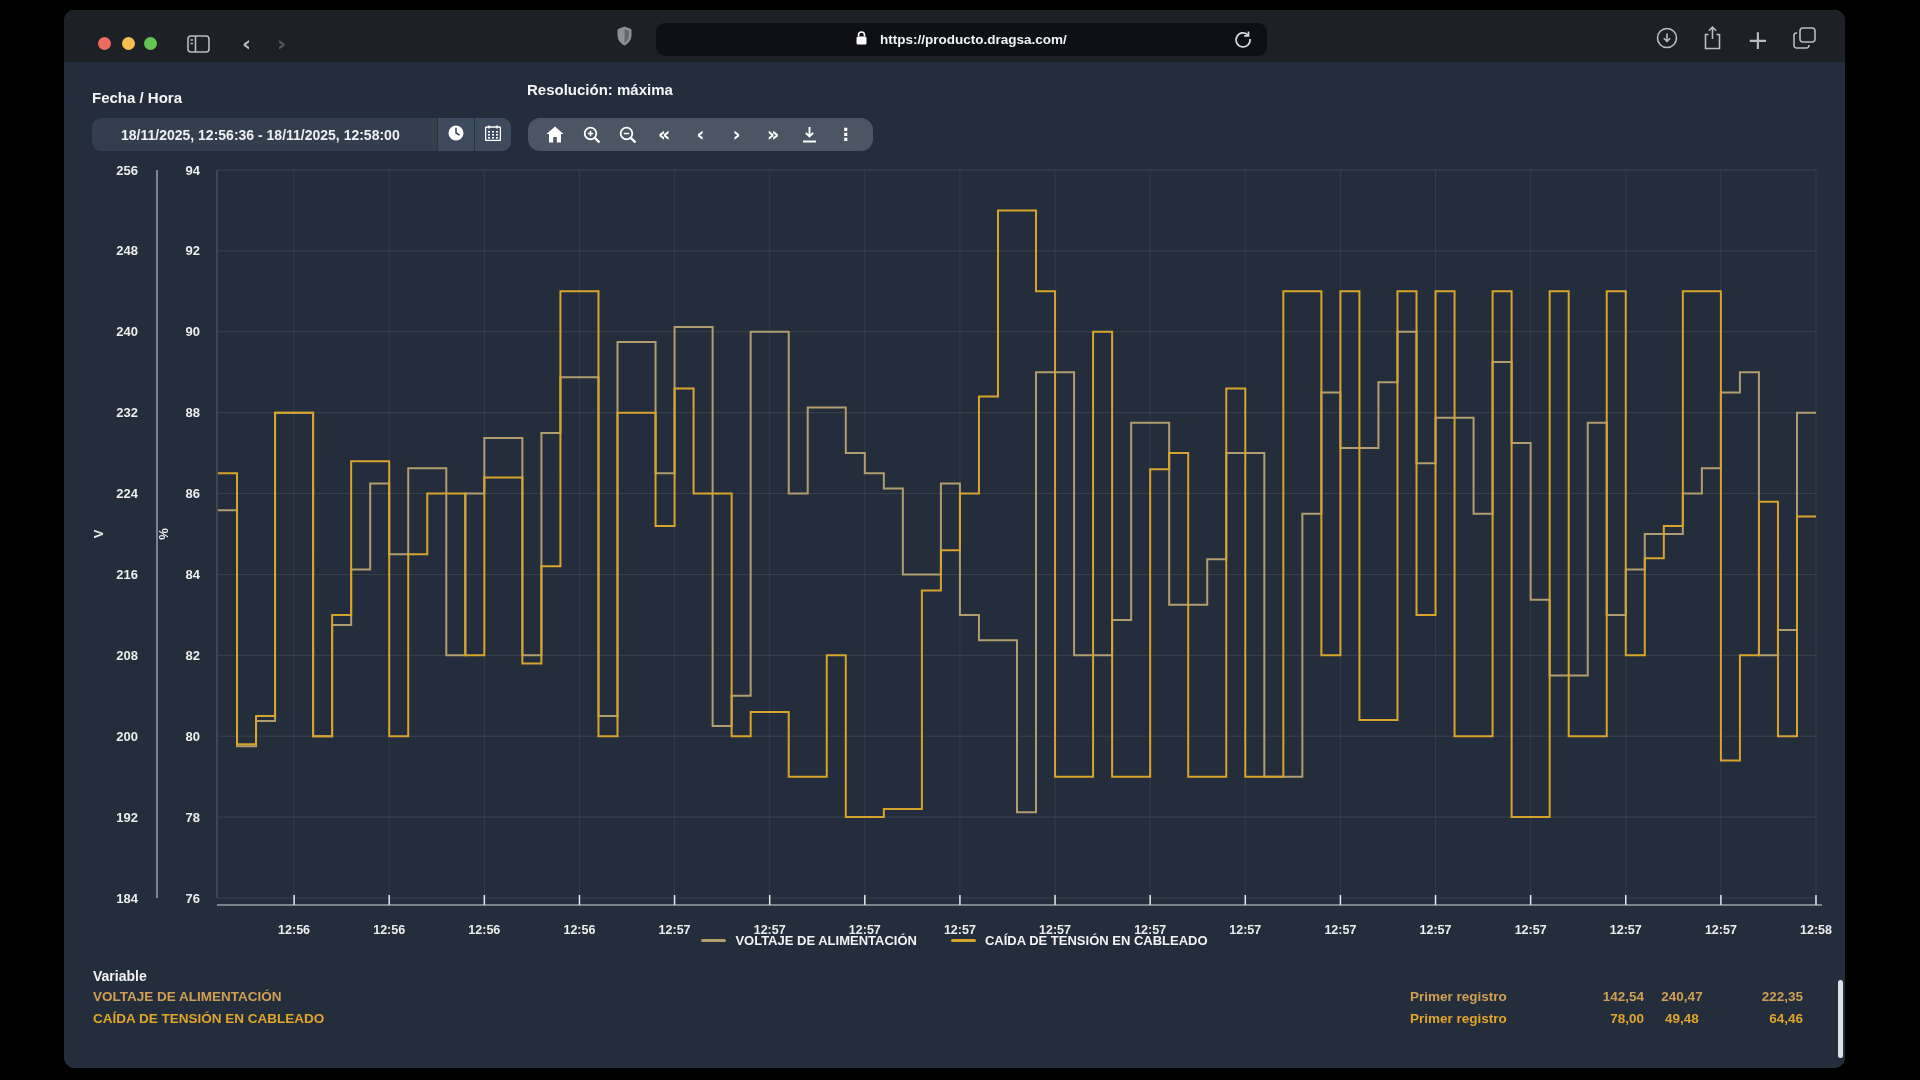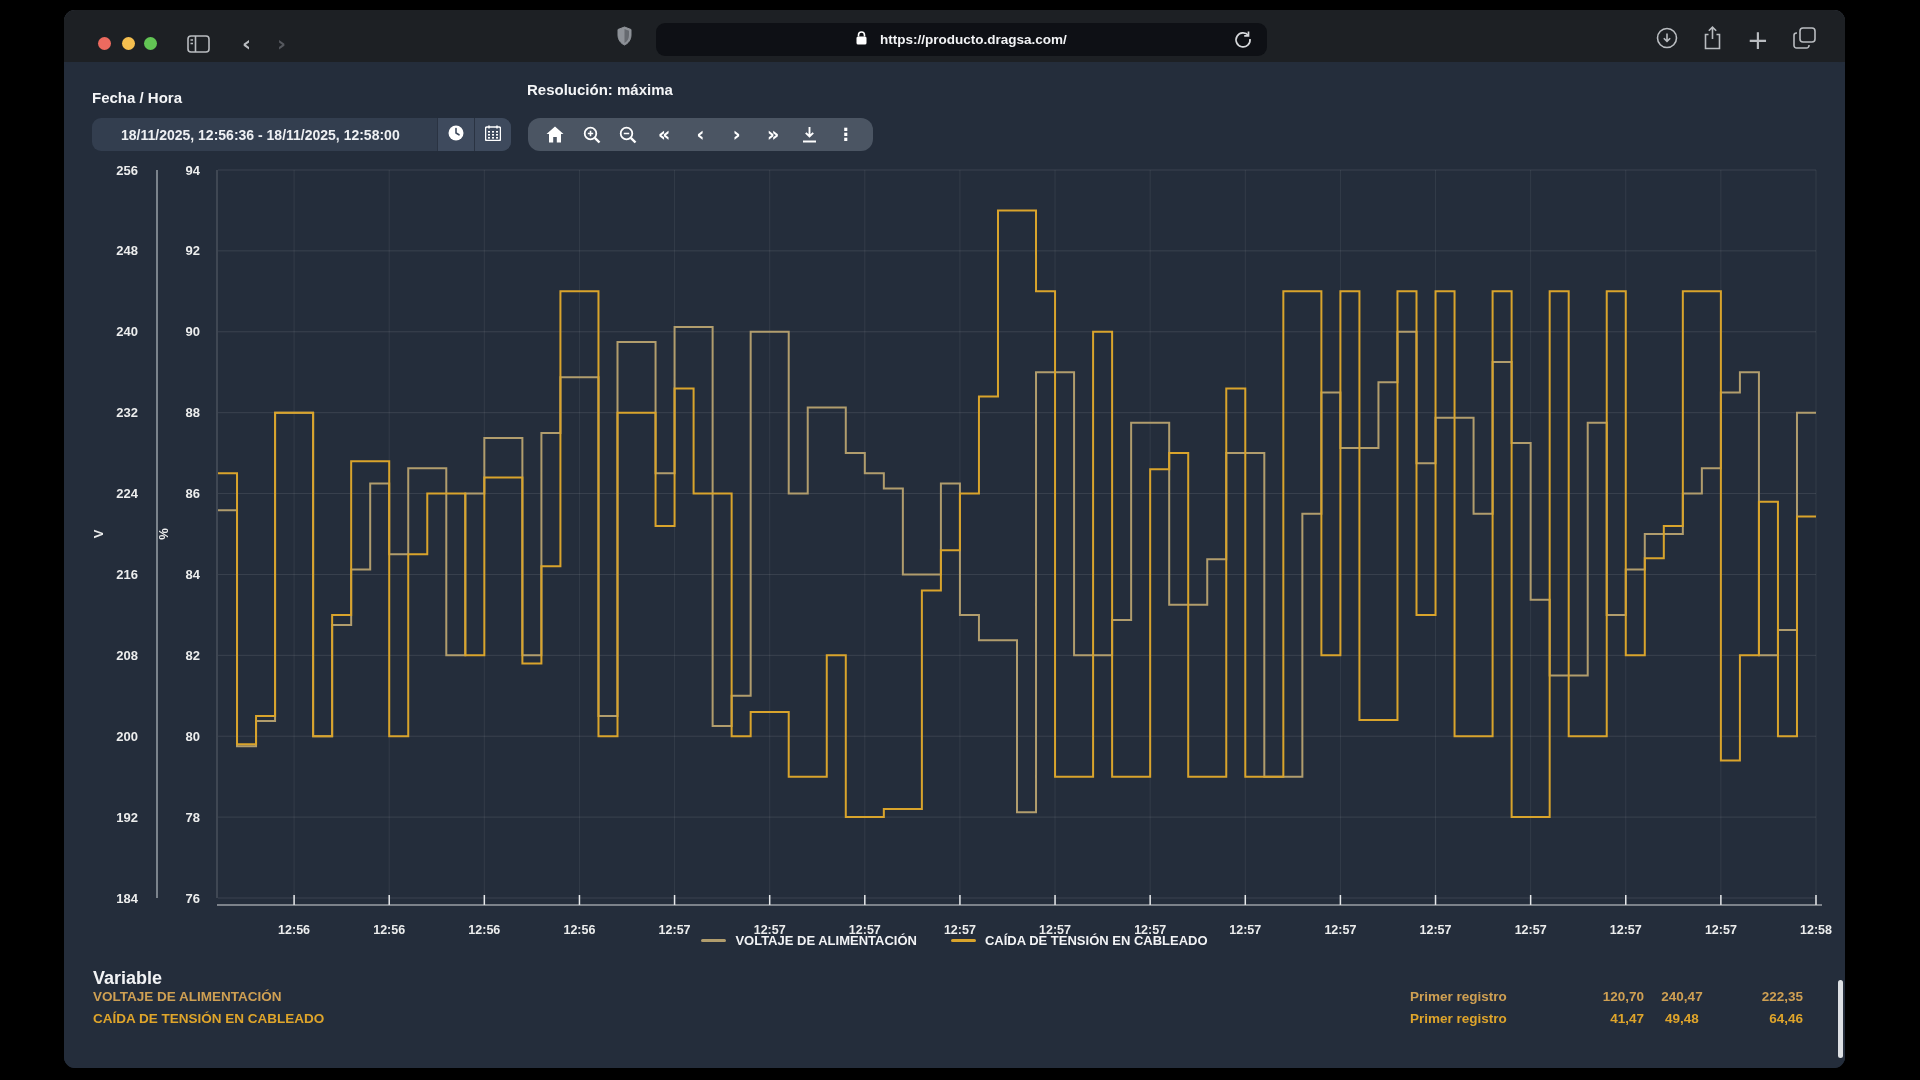--- a/index.html
+++ b/index.html
@@ -37,21 +37,21 @@
   .toolbar .tg { font-family:"DejaVu Sans",sans-serif; font-weight:bold; font-size:19px; line-height:1; }
 
   #chart-svg { position:absolute; left:0; top:0; }
 
   .legend { position:absolute; left:0; top:871px; width:1781px; display:flex;
             justify-content:center; gap:34px; }
   .legitem { display:flex; align-items:center; gap:9px; color:#f2f3f5;
              font-size:13px; font-weight:bold; }
   .swatch { width:25px; height:3px; border-radius:2px; }
 
-  .varhdr { position:absolute; left:29px; top:906px; color:#f2f3f5; font-size:18px; font-weight:bold; }
+  .varhdr { position:absolute; left:29px; top:906px; color:#f2f3f5; font-size:14px; font-weight:bold; }
   .trow { position:absolute; left:0; width:1781px; height:16px; font-size:13.5px; font-weight:bold; }
   .trow .vname { position:absolute; left:29px; }
   .trow .reg   { position:absolute; left:1346px; }
   .trow .num   { position:absolute; width:84px; text-align:right; }
   .trow .n0 { left:1496px; } .trow .n1 { left:1576px;text-align:center; } .trow .n2 { left:1655px;text-align:right; }
 
   .scrollthumb { position:absolute; left:1774px; top:918px; width:5px; height:78px;
                  background:#dde0e4; border-radius:3px; }
 </style>
 </head>
@@ -295,28 +295,28 @@
           <span class="swatch" style="background: rgb(217, 164, 44);"></span>
           <span>CAÍDA DE TENSIÓN EN CABLEADO</span>
         </span>
       </div>
 
       <span class="varhdr">Variable</span>
 
       <div class="trow" style="top: 927px; color: rgb(207, 160, 83);">
         <span class="vname">VOLTAJE DE ALIMENTACIÓN</span>
         <span class="reg">Primer registro</span>
-        <span class="num n0">120,70</span>
+        <span class="num n0">142,54</span>
         <span class="num n1">240,47</span>
         <span class="num n2">222,35</span>
       </div>
       <div class="trow" style="top: 949px; color: rgb(223, 165, 43);">
         <span class="vname">CAÍDA DE TENSIÓN EN CABLEADO</span>
         <span class="reg">Primer registro</span>
-        <span class="num n0">41,47</span>
+        <span class="num n0">78,00</span>
         <span class="num n1">49,48</span>
         <span class="num n2">64,46</span>
       </div>
 
       <span class="scrollthumb"></span>
     </div>
   </div>
 </div>
 
 </body></html>

